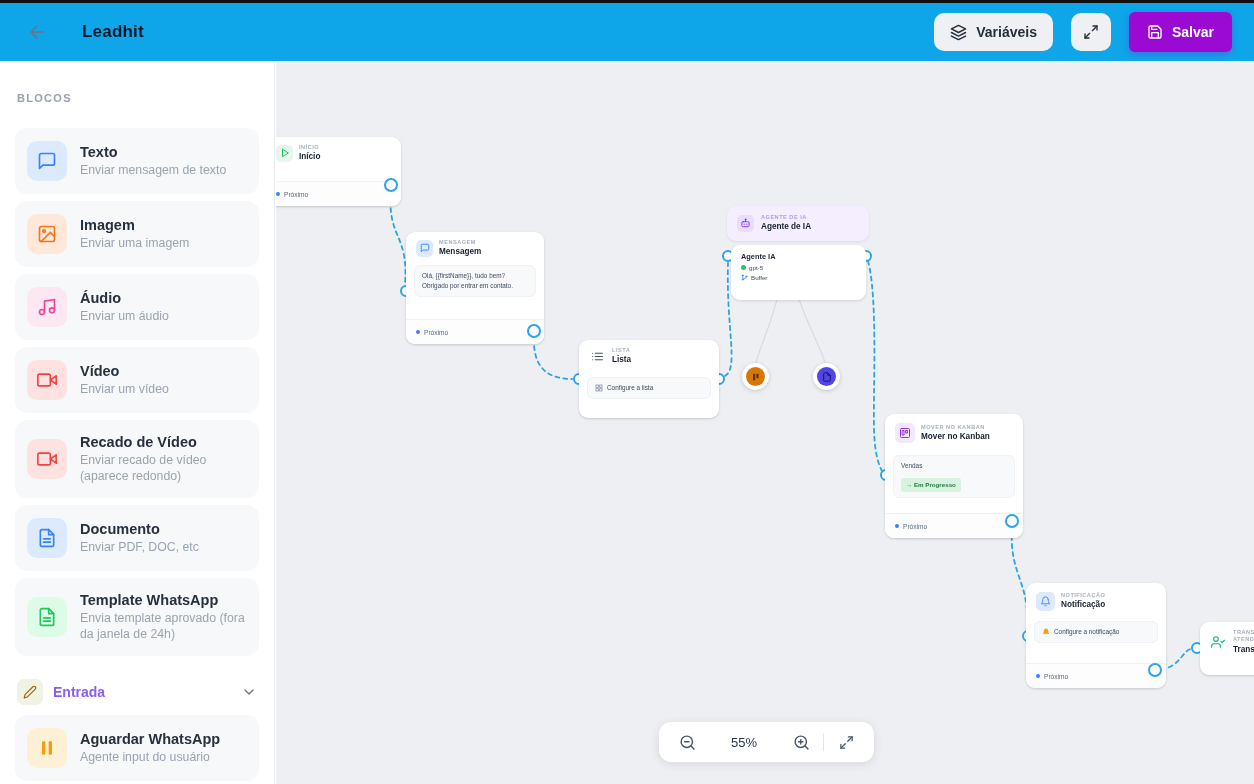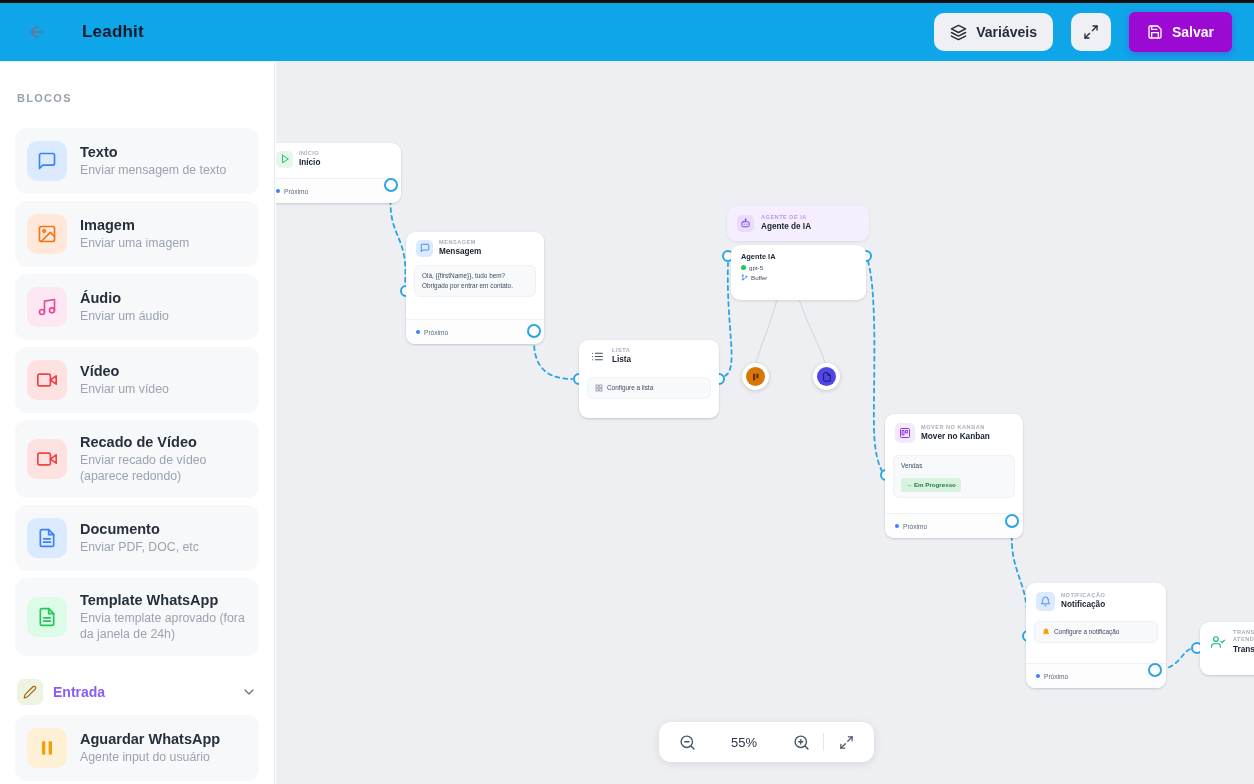--- a/index.html
+++ b/index.html
@@ -289,21 +289,21 @@
 
   <div class="port in" style="left:124px;top:223px"></div>
   <div class="port in" style="left:297px;top:311px"></div>
   <div class="port in" style="left:437px;top:311px"></div>
   <div class="port in" style="left:446px;top:188px"></div>
   <div class="port in" style="left:584px;top:188px"></div>
   <div class="port in" style="left:604px;top:407px"></div>
   <div class="port in" style="left:746px;top:568px"></div>
   <div class="port in" style="left:915px;top:580px"></div>
 
-  <div class="node" style="left:-10px;top:81px;width:135px;height:60px">
+  <div class="node" style="left:-10px;top:75px;width:135px;height:69px">
     <div class="node-header">
       <span class="node-icon" style="background:#e7f6ec;color:#22c55e">
         <svg width="10" height="10" viewBox="0 0 24 24" fill="none" stroke="currentColor" stroke-width="2.4" stroke-linecap="round" stroke-linejoin="round">
             <polygon points="6 3 20 12 6 21 6 3"></polygon>
           </svg>
       </span>
       <div>
         <div class="node-type">INÍCIO</div>
         <div class="node-title">Início</div>
       </div>

